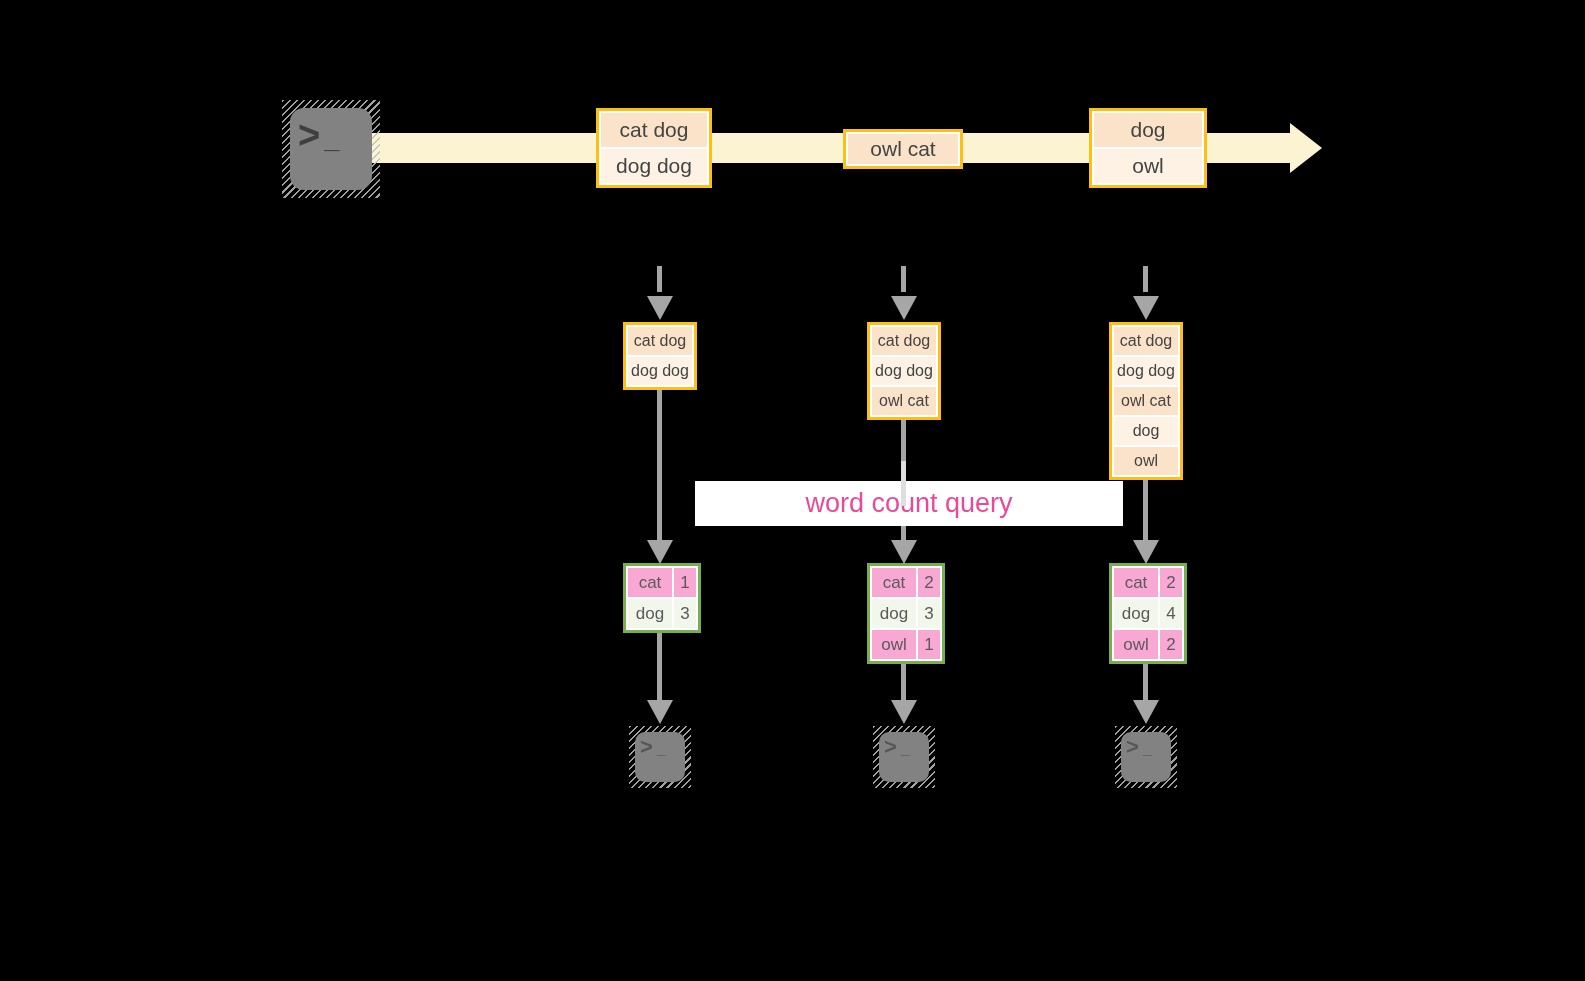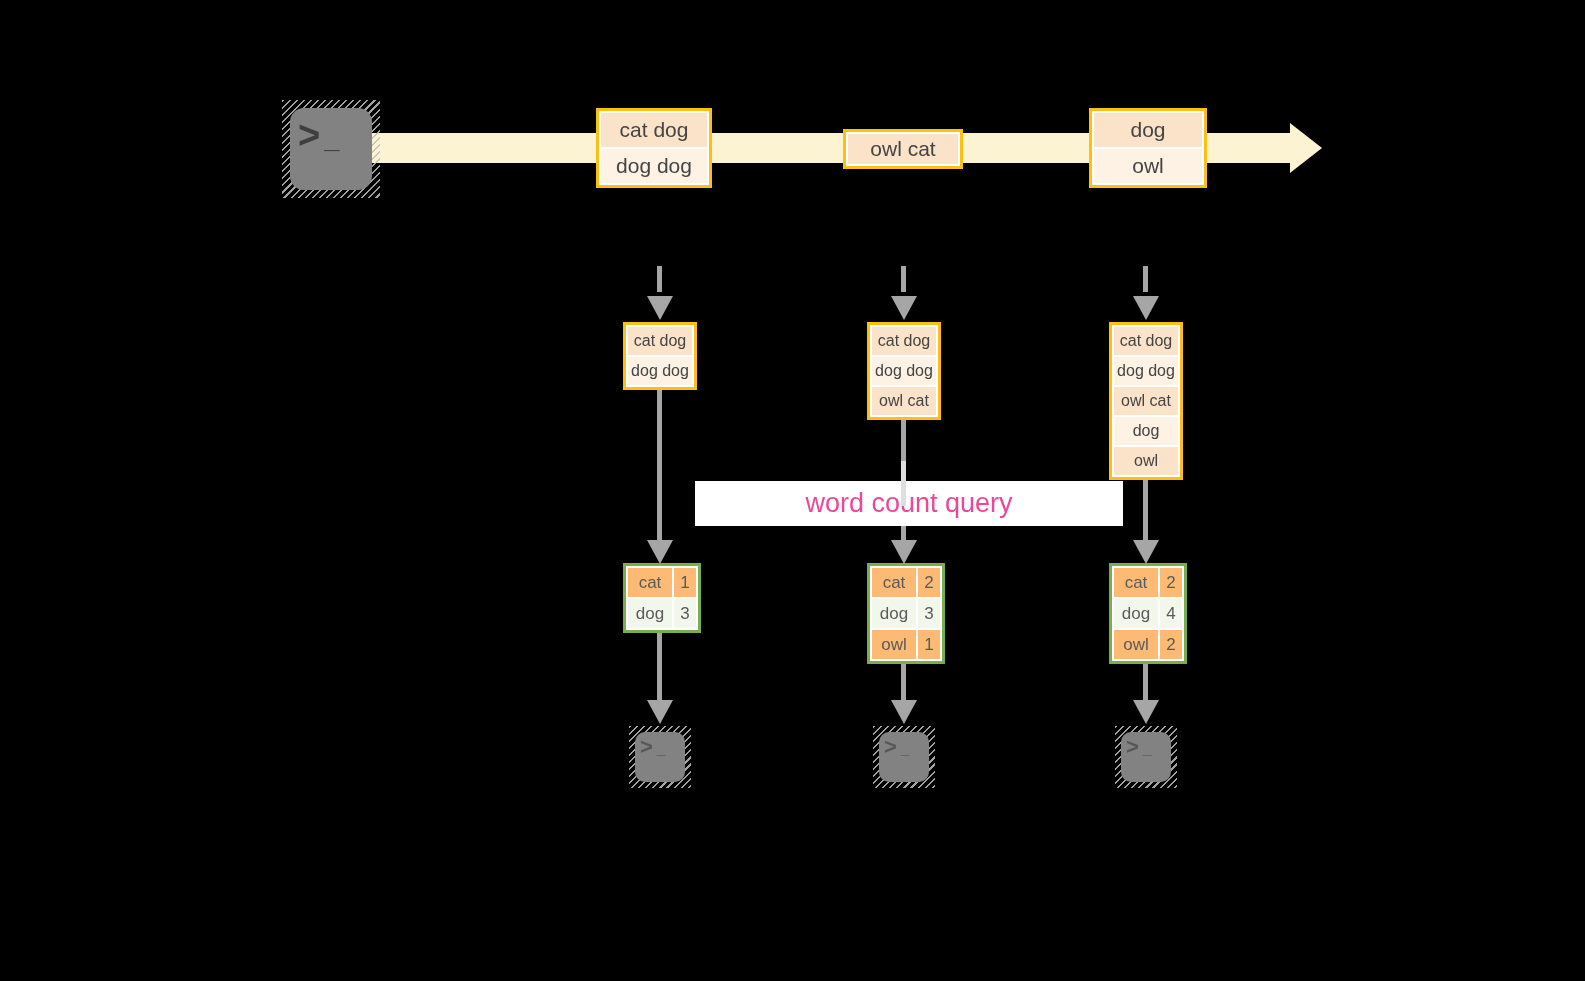--- a/index.html
+++ b/index.html
@@ -27,21 +27,21 @@
     border-left:13px solid transparent; border-right:13px solid transparent; border-top:24px solid #a6a6a6; z-index:2; }
   
   .query-label { position:absolute; left:695px; top:461px; width:428px; height:45px; background:#ffffff;
     color:#ec4899; font-size:27px; line-height:45px; text-align:center; z-index:3;margin-top:20px; }
   
   table.count { position:absolute; border:3px solid #79ae4d; border-spacing:2px; background:#ffffff; z-index:5; }
   table.count td { height:27px; text-align:center; vertical-align:middle; color:#5a5a5a; font-size:17px;
     border:0; }
   table.count td.w { width:42px; }
   table.count td.n { width:20px; }
-  tr.r-a td { background:#fdba74;text-align:center; }
+  tr.r-a td { background:#f9a8d4;text-align:center; }
   tr.r-b td { background:#f2f7ec; }
   
   .term { position:absolute;
     background:repeating-linear-gradient(135deg, rgba(190,190,190,0.85) 0 1.5px, rgba(0,0,0,0) 1.5px 5px); }
   .term .inner { position:absolute; background:#828282; }
   .term-big .inner { inset:8px; border-radius:14px; }
   .term-sm  .inner { inset:6px; border-radius:10px; }
   .glyph { position:absolute; font-weight:bold; color:#3f3f3f; white-space:nowrap; }
   .term-big .glyph { left:16px; top:14px; font-size:38px; }
   .term-sm  .glyph { left:11px; top:8px; font-size:22px; color:#575757; }

